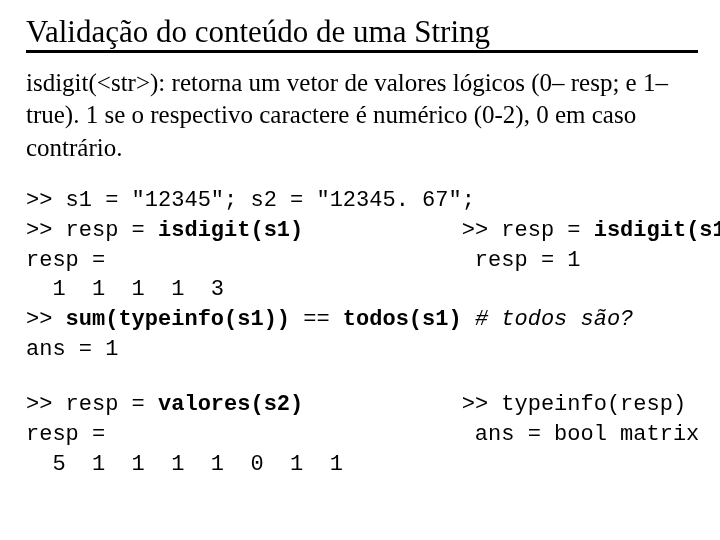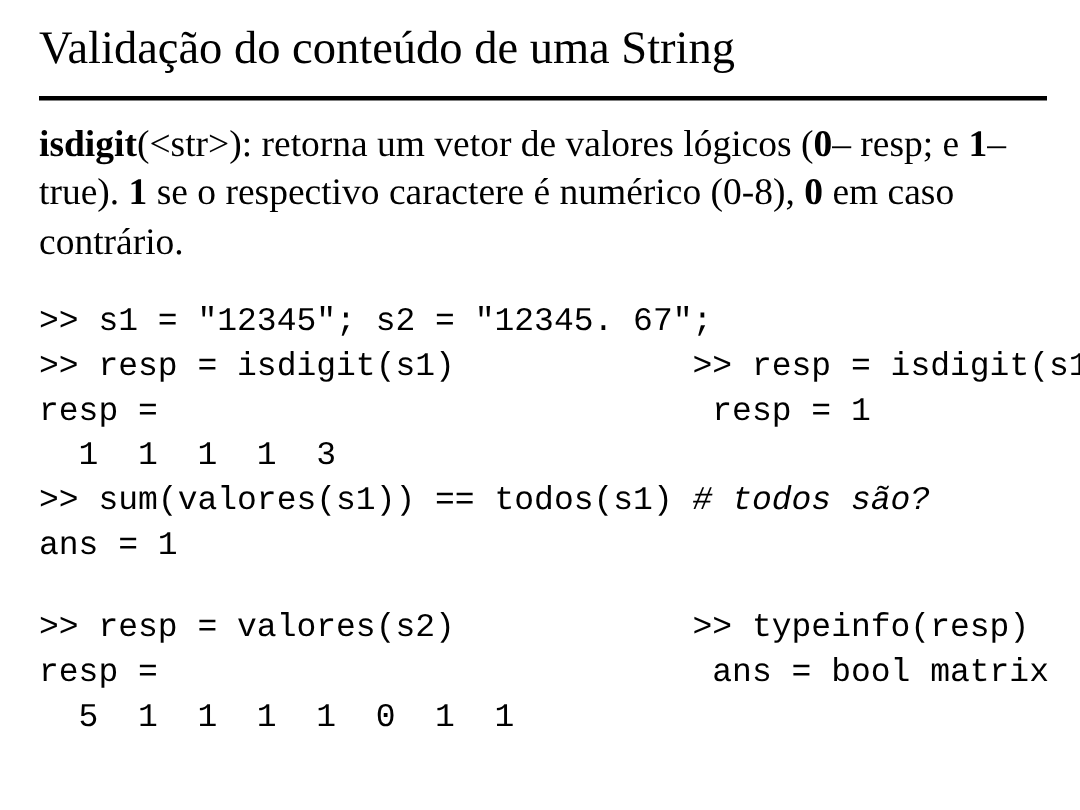--- a/index.html
+++ b/index.html
@@ -18,57 +18,57 @@
     padding: 14px 22px 24px 26px;
     background: #fff;
     position: relative;
   }
   .title-row {
     display: flex;
     justify-content: space-between;
     align-items: baseline;
     font-size: 31px;
     line-height: 1.15;
-    padding-bottom: 14px;
+    padding-bottom: 0;
     border-bottom: 3px solid #000;
     margin-bottom: 14px;
   }
   .desc {
     font-size: 25px;
     line-height: 1.3;
     margin-bottom: 22px;
   }
-  .desc b { font-weight: bold; }
+  .desc b { font-weight: normal; }
   pre.code {
     font-family: "Courier New", Courier, monospace;
     font-size: 22px;
     line-height: 1.35;
     white-space: pre;
     margin: 0 0 26px 0;
   }
-  pre.code .b { font-weight: normal; }
+  pre.code .b { font-weight: bold; }
   pre.code .i { font-style: italic; }
 </style>
 </head>
 <body>
 
 <div class="slide">
 
   <div class="title-row">
     <span>Validação do conteúdo de uma String</span>
   </div>
 
   <div class="desc">
-    <b>isdigit</b><span>(&lt;str&gt;): retorna um vetor de valores lógicos (</span><b>0</b><span>– resp; e </span><b>1</b><span>– true). </span><b>1</b><span> se o respectivo caractere é numérico (0-8), </span><b>0</b><span> em caso contrário.</span>
+    <b>isdigit</b><span>(&lt;str&gt;): retorna um vetor de valores lógicos (</span><b>0</b><span>– resp; e </span><b>1</b><span>– true). </span><b>1</b><span> se o respectivo caractere é numérico (0-2), </span><b>0</b><span> em caso contrário.</span>
   </div>
 
   <pre class="code"><span>&gt;&gt; s1 = "12345"; s2 = "12345. 67";</span>
 <span>&gt;&gt; resp = </span><span class="b">isdigit(s1)</span><span>            &gt;&gt; resp = </span><span class="b">isdigit(s1(1))</span>
 <span>resp =                            resp = 1</span>
 <span>  1  1  1  1  3</span>
-<span>&gt;&gt; </span><span class="b">sum(valores(s1))</span><span> == </span><span class="b">todos(s1)</span><span> </span><span class="i"># todos são?</span>
+<span>&gt;&gt; </span><span class="b">sum(typeinfo(s1))</span><span> == </span><span class="b">todos(s1)</span><span> </span><span class="i"># todos são?</span>
 <span>ans = 1</span></pre>
 
   <pre class="code"><span>&gt;&gt; resp = </span><span class="b">valores(s2)</span><span>            &gt;&gt; typeinfo(resp)</span>
 <span>resp =                            ans = bool matrix</span>
 <span>  5  1  1  1  1  0  1  1</span></pre>
 
 </div>
 
 </body></html>

